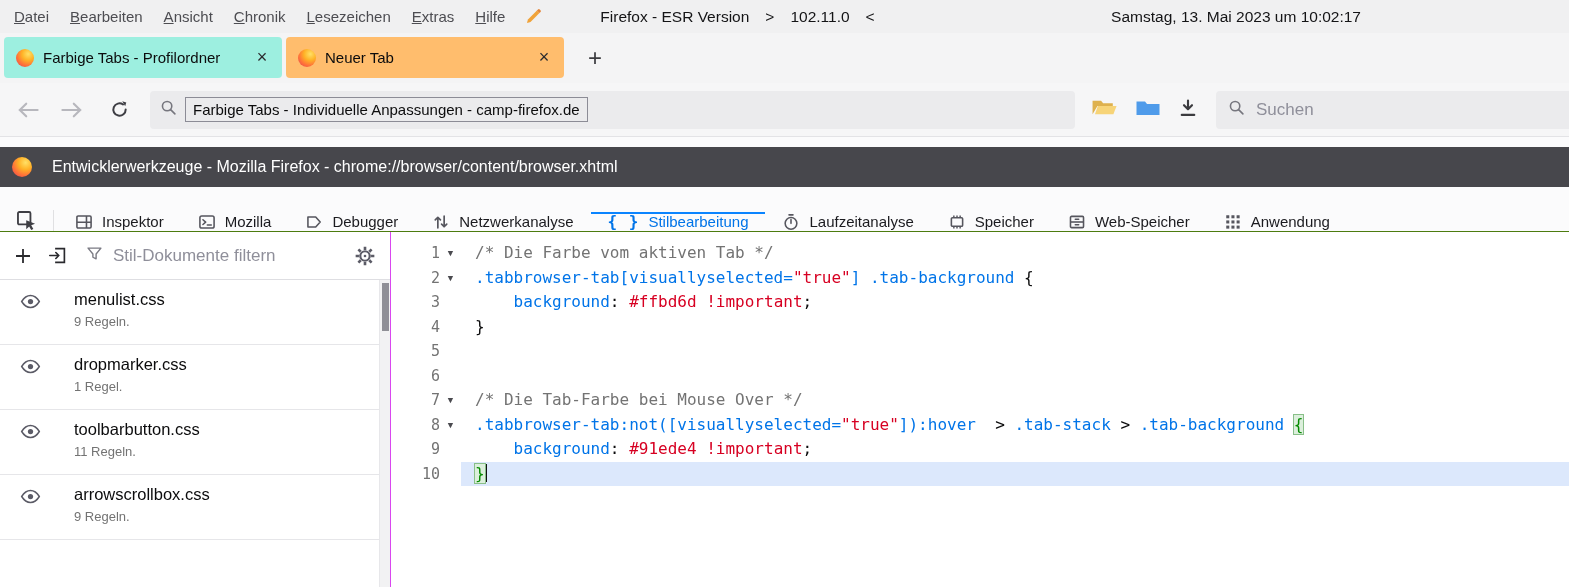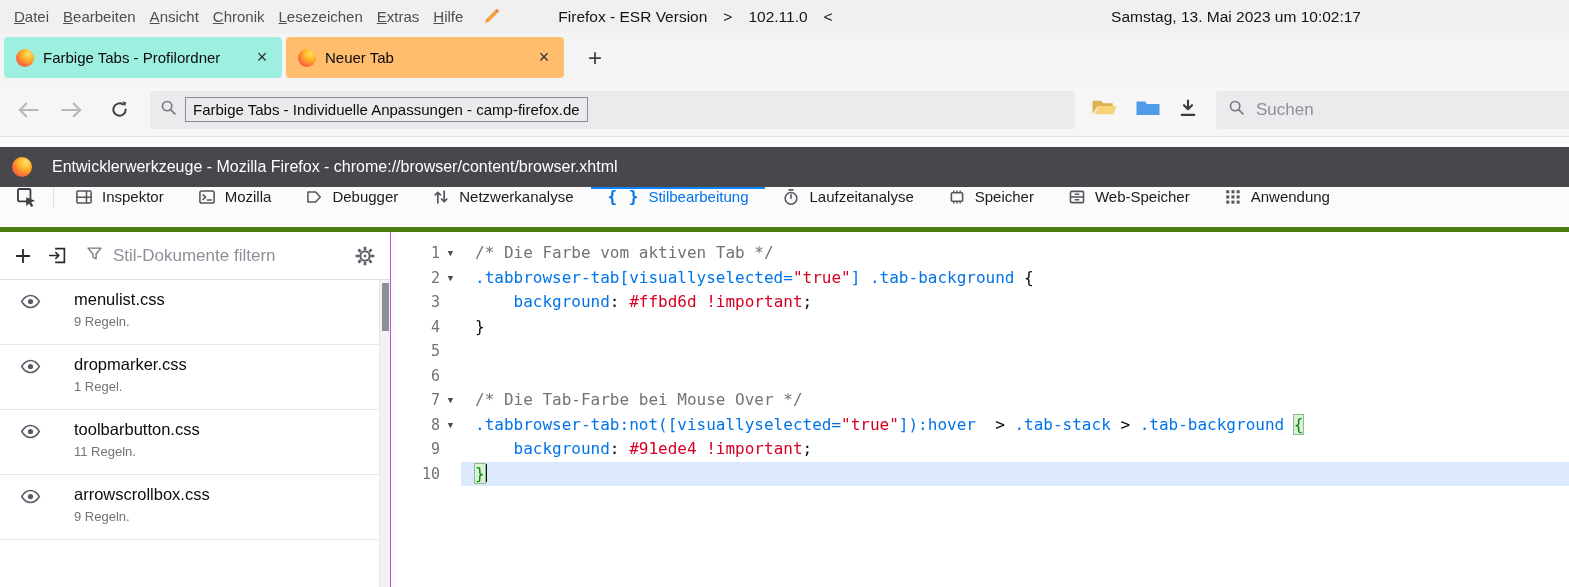--- a/index.html
+++ b/index.html
@@ -6,21 +6,21 @@
   html,body { margin:0; padding:0; }
   body {
     width:1569px; height:587px; overflow:hidden;
     font-family:"Liberation Sans","DejaVu Sans",sans-serif;
     background:#fff; color:#0c0c0d;
   }
   .screen { width:1569px; height:587px; display:flex; flex-direction:column; overflow:hidden; background:#fff; }
 
   
   .menubar { height:33px; flex:0 0 33px; background:#f0f0f1; display:flex; align-items:center; font-size:15px; color:#4d4d52; }
-  .menus { display:flex; gap:14px; margin-left:14px; }
+  .menus { display:flex; gap:21px; margin-left:14px; }
   .menu-item { cursor:default; white-space:nowrap; }
   .akey { text-decoration:underline; }
   .pen-wrap { margin-left:20px; display:flex; align-items:center; }
   .app-group { margin-left:58px; display:flex; gap:16px; align-items:flex-start; color:#141416; font-size:15.5px; white-space:nowrap; }
   .menubar-date { margin-left:auto; margin-right:208px; color:#141416; font-size:15.5px; white-space:nowrap; }
 
   
   .tabstrip { height:50px; flex:0 0 50px; background:#f4f4f5; display:flex; align-items:flex-start; }
   #tabs { display:flex; }
   .tab { height:41px; margin-top:4px; margin-left:4px; width:278px; border-radius:4px; display:flex; align-items:center; padding:0 8px 0 12px; font-size:15px; color:#0c0c0d; cursor:default; }
@@ -47,21 +47,21 @@
 
   
   .devtools-titlebar { height:40px; flex:0 0 40px; background:#47474c; color:#fff; display:flex; align-items:center; padding-left:12px; gap:20px; font-size:16px; white-space:nowrap; }
   .ff-logo { width:20px; height:20px; border-radius:50%; flex:0 0 20px;
     background:radial-gradient(circle at 68% 28%, #ffe066 0%, #ffb226 35%, #ff7139 65%, #dc3d5a 100%); }
 
   
   .warning-row { height:48px; flex:0 0 48px; background:#fff; display:flex; align-items:center; padding-left:16px; gap:13px; font-size:15.5px; color:#121214; border-bottom:1px solid #d6d6da; white-space:nowrap; }
 
   
-  .devtools-toolbar { height:45px; flex:0 0 45px; background:#fbfbfc; border-bottom:5px solid #4d7c0f; display:flex; align-items:flex-start; }
+  .devtools-toolbar { height:45px; flex:0 0 45px; background:#fbfbfc; border-bottom:1px solid #4d7c0f; display:flex; align-items:flex-end; }
   .pick-btn { width:54px; display:flex; align-items:center; justify-content:center; color:#3e3e44; border-right:1px solid #e0e0e2; margin-right:4px; }
   #dt-tabs { display:flex; }
   .dt-tab { position:relative; display:flex; align-items:center; gap:9px; padding:0 17px; font-size:15px; color:#1b1b1f; cursor:default; white-space:nowrap; }
   .dt-icon { display:flex; align-items:center; color:#56565e; }
   .dt-tab.active { color:#0074e8; }
   .dt-tab.active .dt-icon { color:#0074e8; }
   .dt-tab.active::before { content:""; position:absolute; top:0; left:0; right:0; height:2px; background:#0a84ff; }
   .brace-glyph { font-family:"DejaVu Sans Mono","Liberation Mono",monospace; font-size:16px; font-weight:700; letter-spacing:1px; }
 
   

